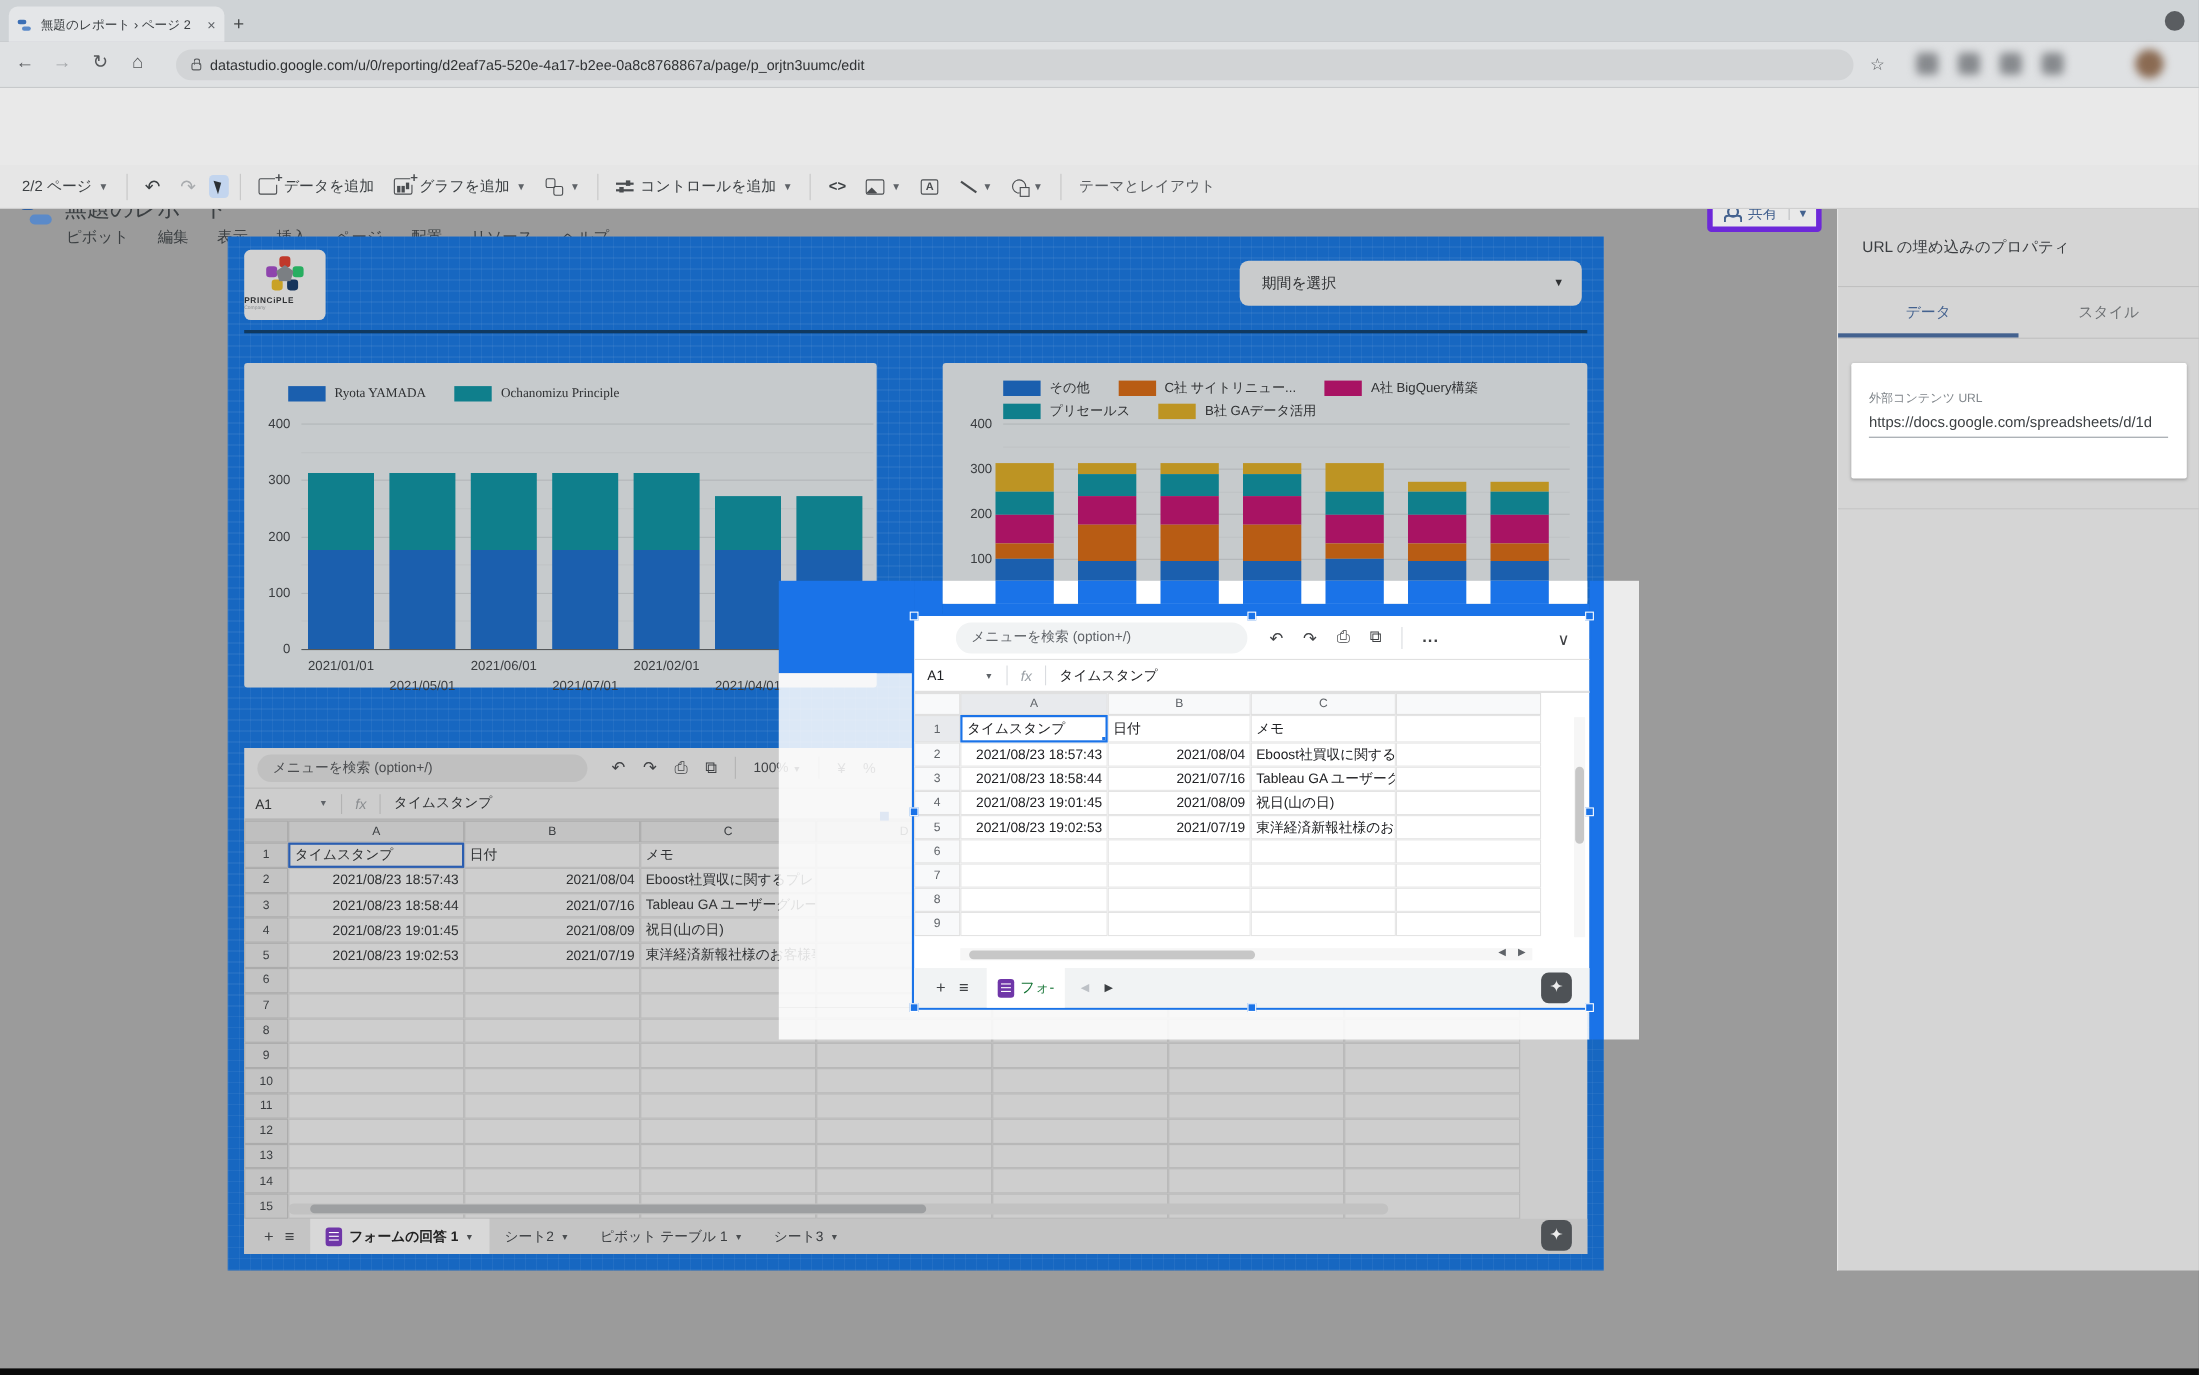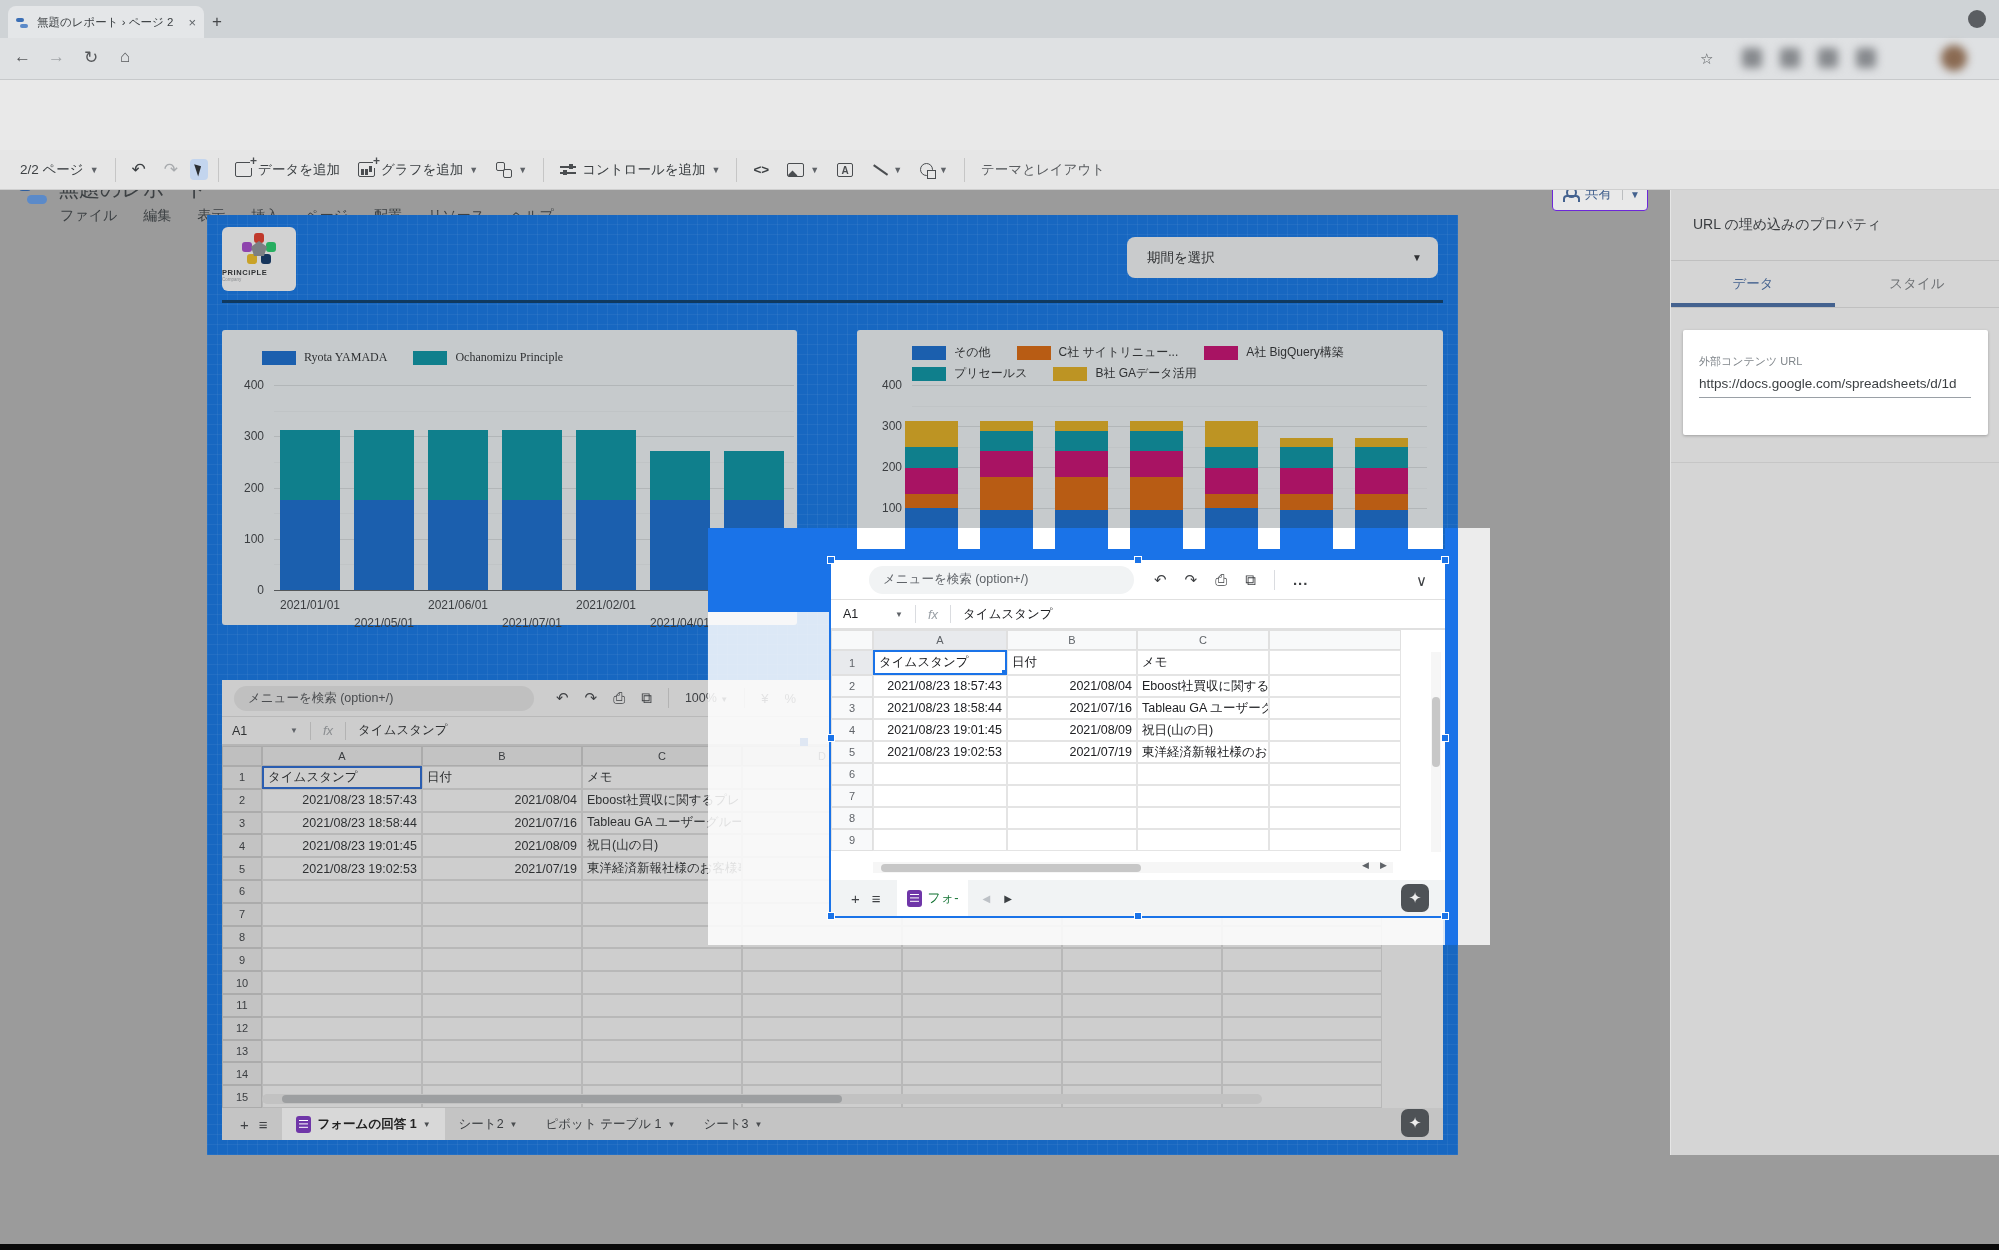--- a/index.html
+++ b/index.html
@@ -32,21 +32,21 @@
   #star { left:1700px; top:12px; color:#55585b; font-size:15px; }
   .extic { top:10px; width:20px; height:20px; background:#86898d; border-radius:4px; }
   #avatar-br { left:1941px; top:7px; width:26px; height:26px; border-radius:50%; background:#8a6a52; }
 
   
   #appheader { left:0; top:80px; width:1999px; height:70px; background:#e9e9e9; }
   .logo-ds { left:18px; top:98px; width:32px; height:34px; }
   #apptitle { left:58px; top:95px; font-size:21px; color:#3c4043; }
   #menubar { left:60px; top:127px; display:flex; gap:26px; }
   #menubar span { font-size:14px; color:#3c4043; }
-  #sharebtn { left:1552px; top:97px; height:34px; border:1px solid #6d28d9; border-radius:4px;
+  #sharebtn { left:1552px; top:97px; height:34px; border:5px solid #6d28d9; border-radius:4px;
      display:flex; align-items:center; background:#e9e9e9; }
   #sharebtn .txt { font-size:13.5px; color:#44628f; padding:0 10px 0 6px; }
   #sharebtn .caret { border-left:1px solid #bcbec0; padding:0 7px; color:#44628f; font-size:10px; }
   .person-ic { width:16px; height:14px; position:relative; margin-left:10px; }
   .person-ic:before { content:""; position:absolute; left:3px; top:0; width:7px; height:7px; border-radius:50%; border:2px solid #44628f;}
   .person-ic:after { content:""; position:absolute; left:0; top:8px; width:13px; height:5px; border-radius:4px 4px 0 0; border:2px solid #44628f; border-bottom:none;}
   #viewbtn { left:1688px; top:95px; width:82px; height:37px; background:#2c61b4; border-radius:4px;
      display:flex; align-items:center; padding-left:12px; gap:8px; }
   .eye { width:18px; height:12px; border-radius:50%/60%; background:#e8eef7; position:relative; }
   .eye:before { content:""; position:absolute; left:6px; top:3px; width:6px; height:6px; border-radius:50%; background:#2c61b4; }
@@ -192,36 +192,40 @@
     </div>
     <span class="abs" id="newtab">+</span>
     <div class="abs" id="tabprofile"></div>
   </div>
 
   <div class="abs" id="addrbar">
     <span class="abs navic" style="left:14px">←</span>
     <span class="abs navic dis" style="left:48px">→</span>
     <span class="abs navic" style="left:84px">↻</span>
     <span class="abs navic" style="left:120px">⌂</span>
+    <div class="abs" id="urlpill">
+      <span class="lock"></span>
+      <span class="url">datastudio.google.com/u/0/reporting/d2eaf7a5-520e-4a17-b2ee-0a8c8768867a/page/p_orjtn3uumc/edit</span>
+    </div>
     <span class="abs" id="star">☆</span>
     <div class="abs extic blur4" style="left:1742px"></div>
     <div class="abs extic blur4" style="left:1780px"></div>
     <div class="abs extic blur4" style="left:1818px"></div>
     <div class="abs extic blur4" style="left:1856px"></div>
     <div class="abs blur4" id="avatar-br"></div>
   </div>
 
   <div class="abs" id="appheader">
     <span class="abs logo-ds dsfav" style="width:32px;height:34px">
       <i style="left:0;top:4px;width:14px;height:9px;background:#2e5e9e"></i>
       <i style="left:9px;top:17px;width:20px;height:9px;background:#5b8ac9"></i>
     </span>
     <span class="abs" id="apptitle">無題のレポート</span>
     <div class="abs" id="menubar">
-        <span>ファイル</span>
+        <span>ピボット</span>
         <span>編集</span>
         <span>表示</span>
         <span>挿入</span>
         <span>ページ</span>
         <span>配置</span>
         <span>リソース</span>
         <span>ヘルプ</span>
       </div>
     <div class="abs" id="sharebtn">
       <span class="person-ic"></span>

